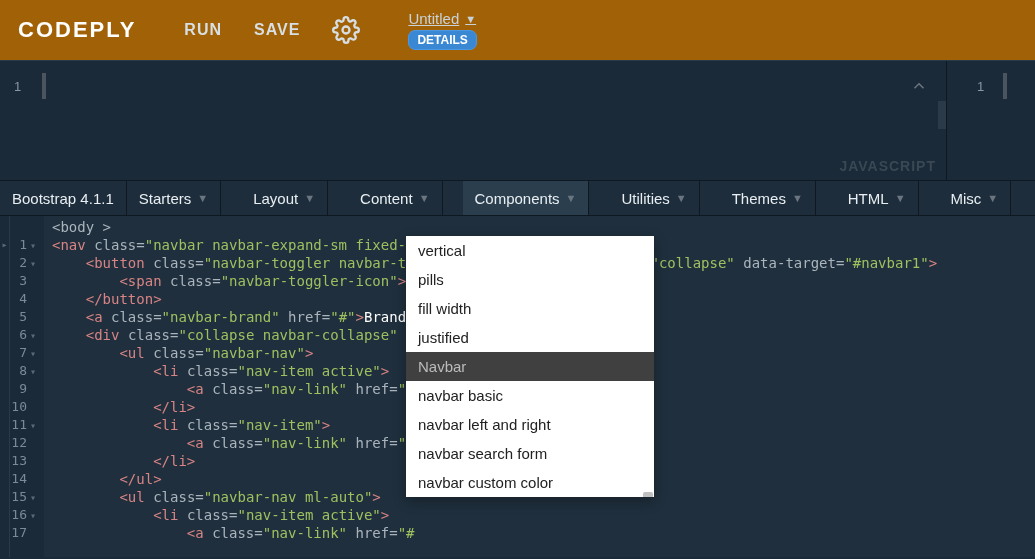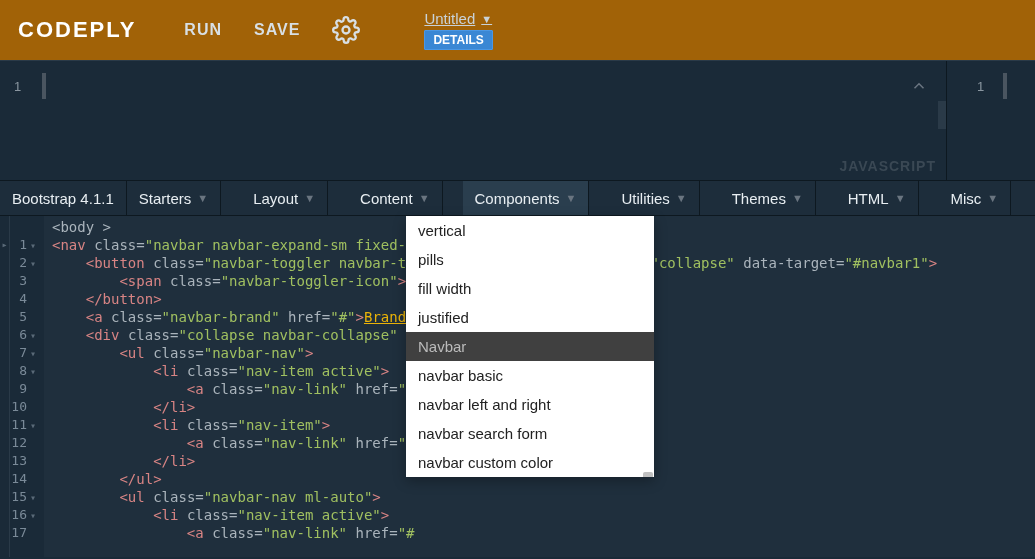--- a/index.html
+++ b/index.html
@@ -1,24 +1,24 @@
 <!DOCTYPE html>
 <html><head>
 <meta charset="utf-8">
 <style>
 * { margin:0; padding:0; box-sizing:border-box; }
 body { font-family:-apple-system,BlinkMacSystemFont,"Segoe UI",Arial,sans-serif; background:#1a2a38; color:#e0e0e0; width:1035px; height:559px; overflow:hidden; font-size:14px; }
 .topbar { height:60px; display:flex; align-items:center; padding-left:18px; background:#a16207; }
 .logo { font-size:22px; font-weight:800; letter-spacing:2px; color:#fff; margin-right:48px; }
 .topact { font-size:16px; font-weight:700; color:#d8dfe4; margin-right:32px; letter-spacing:1px; cursor:pointer; }
 .gear { width:28px; height:28px; color:#d8dfe4; margin-right:48px; cursor:pointer; }
-.titlecol { display:flex; flex-direction:column; align-items:flex-start;margin-left:16px; }
+.titlecol { display:flex; flex-direction:column; align-items:flex-start; }
 .title { color:#c9d2d8; font-size:15px; text-decoration:underline; cursor:pointer; display:flex; align-items:center; gap:6px; }
 .title .caret{ font-size:11px; }
-.details { background:#3a87d4; color:#fff; border:1px solid #4a97e4; border-radius:1px; padding:2px 8px; font-size:12px; font-weight:600; margin-top:3px; cursor:pointer; }
+.details { background:#3a87d4; color:#fff; border:1px solid #4a97e4; border-radius:7px; padding:2px 8px; font-size:12px; font-weight:600; margin-top:3px; cursor:pointer; }
 .splitrow { display:flex; height:120px; background:#1a2a38; border-top:1px solid #2a3a48; }
 .leftpane { flex:1; position:relative; border-right:1px solid #0d1820; }
 .rightpane { width:88px; position:relative; }
 .paneln { position:absolute; top:18px; left:14px; color:#8a96a0; font-size:13px; }
 .panelbar { position:absolute; top:12px; left:42px; width:4px; height:26px; background:#4a5560; }
 .paneln-r { position:absolute; top:18px; left:30px; color:#8a96a0; font-size:13px; }
 .panelbar-r { position:absolute; top:12px; left:56px; width:4px; height:26px; background:#4a5560; }
 .chevup { position:absolute; top:16px; right:18px; color:#6a7580; cursor:pointer; }
 .jslabel { position:absolute; bottom:6px; right:10px; color:#3a4854; font-size:14px; font-weight:700; letter-spacing:1px; }
 .scrollbit { position:absolute; top:40px; right:0; width:8px; height:28px; background:#2a3a48; }
@@ -30,22 +30,22 @@
 .tbicon svg{ color:#e8eef2; }
 .editor { position:relative; display:flex; height:calc(559px - 60px - 120px - 38px); background:#1f2f3d; font-family:Consolas,Monaco,monospace; font-size:14px; }
 .efold { width:10px; background:#1a2a38; border-right:1px solid #2a3a48; display:flex; flex-direction:column; align-items:center; padding-top:20px; }
 .efold span{ color:#5a6a78; font-size:10px; height:18px; line-height:18px; }
 .egut { width:34px; background:#1a2a38; text-align:right; padding:20px 8px 0 0; }
 .egut div{ color:#7a8a98; height:18px; line-height:18px; font-size:13px; }
 .egut .fold { color:#5a6a78; font-size:10px; display:inline-block; margin-left:3px; }
 .ecode { flex:1; padding:2px 0 0 8px; overflow:hidden; position:relative; }
 .eline { height:18px; line-height:18px; white-space:pre; }
 .ebody { color:#aab4bc; height:18px; line-height:18px; }
-.t{ color:#d88484; } .a{ color:#aab4bc; } .v{ color:#a0c060; } .p{ color:#aab4bc; } .txt{ color:#eab308;text-decoration:underline; } .eq{color:#aab4bc;}
-.dropdown { position:absolute; left:406px; top:216px; width:248px; background:#fff; color:#222; box-shadow:0 4px 12px rgba(0,0,0,.3); z-index:50; max-height:341px; overflow:hidden; }
+.t{ color:#d88484; } .a{ color:#aab4bc; } .v{ color:#a0c060; } .p{ color:#aab4bc; } .txt{ color:#ffffff; } .eq{color:#aab4bc;}
+.dropdown { position:absolute; left:406px; top:236px; width:248px; background:#fff; color:#222; box-shadow:0 4px 12px rgba(0,0,0,.3); z-index:50; max-height:341px; overflow:hidden; }
 .dropdown .ditem { padding:6px 12px; font-size:15px; cursor:pointer; }
 .dropdown .dhead { padding:6px 12px; font-size:15px; color:#bbb; background:#404040; }
 .dscroll { position:absolute; right:1px; top:256px; width:10px; height:42px; background:#c0c0c0; border-radius:2px; }
 </style>
 </head>
 <body>
 
 <div class="topbar">
   <div class="logo">CODEPLY</div>
   <div class="topact">RUN</div>

